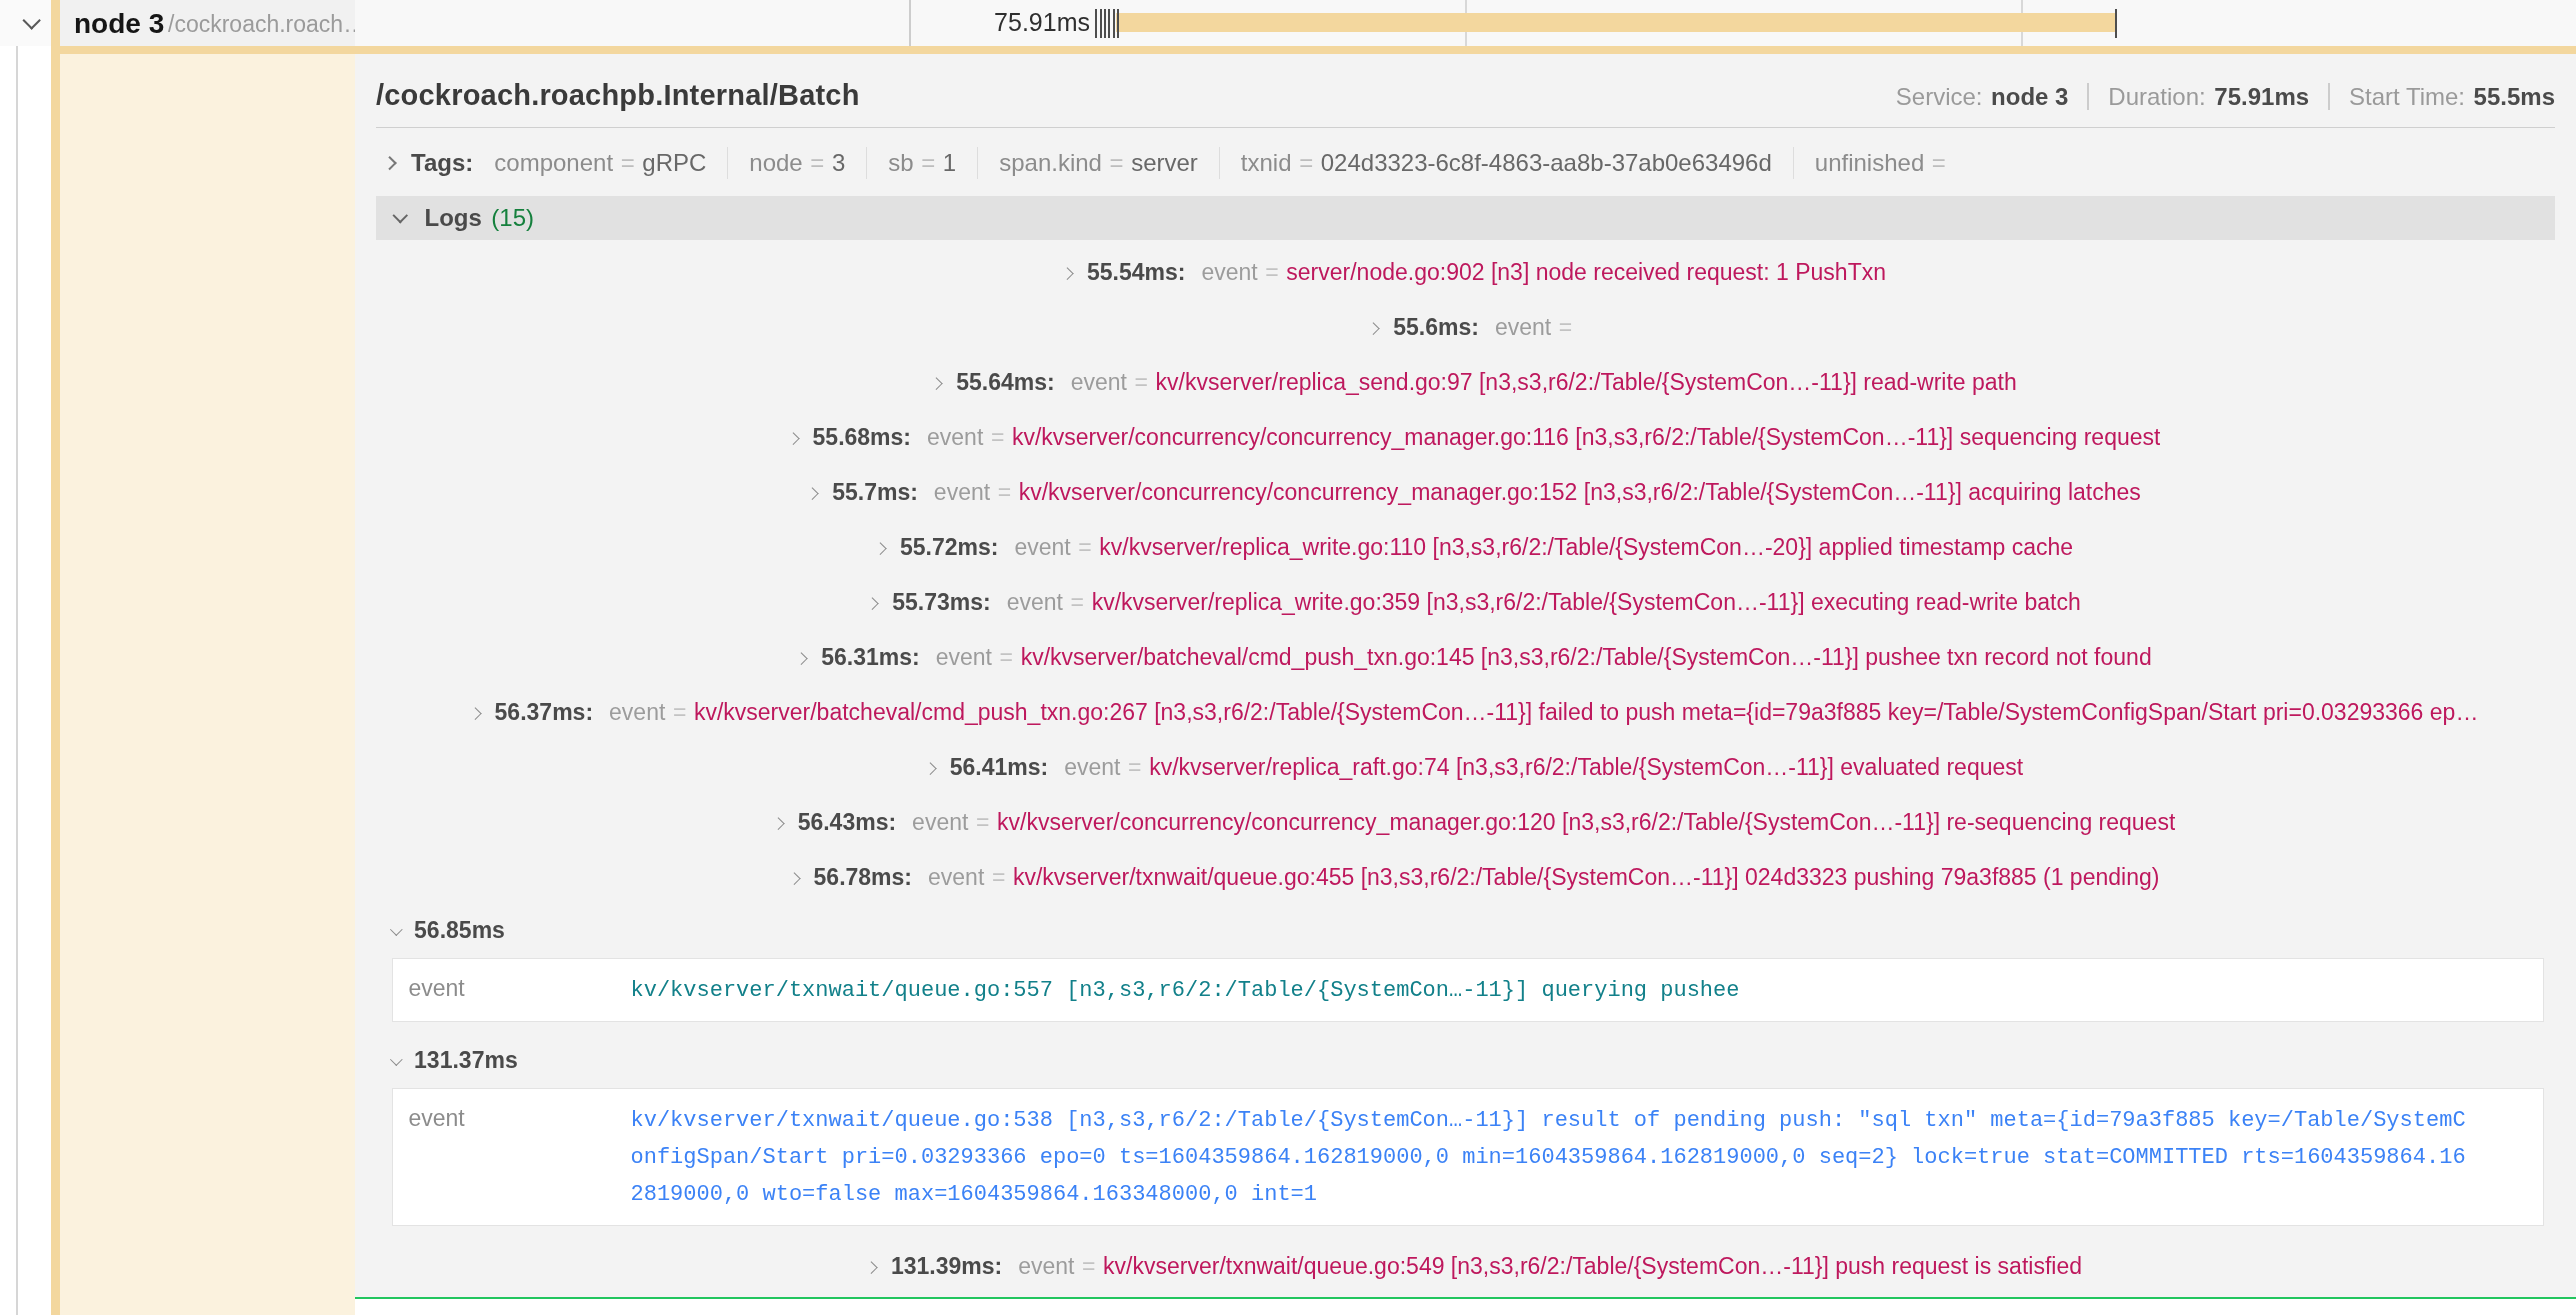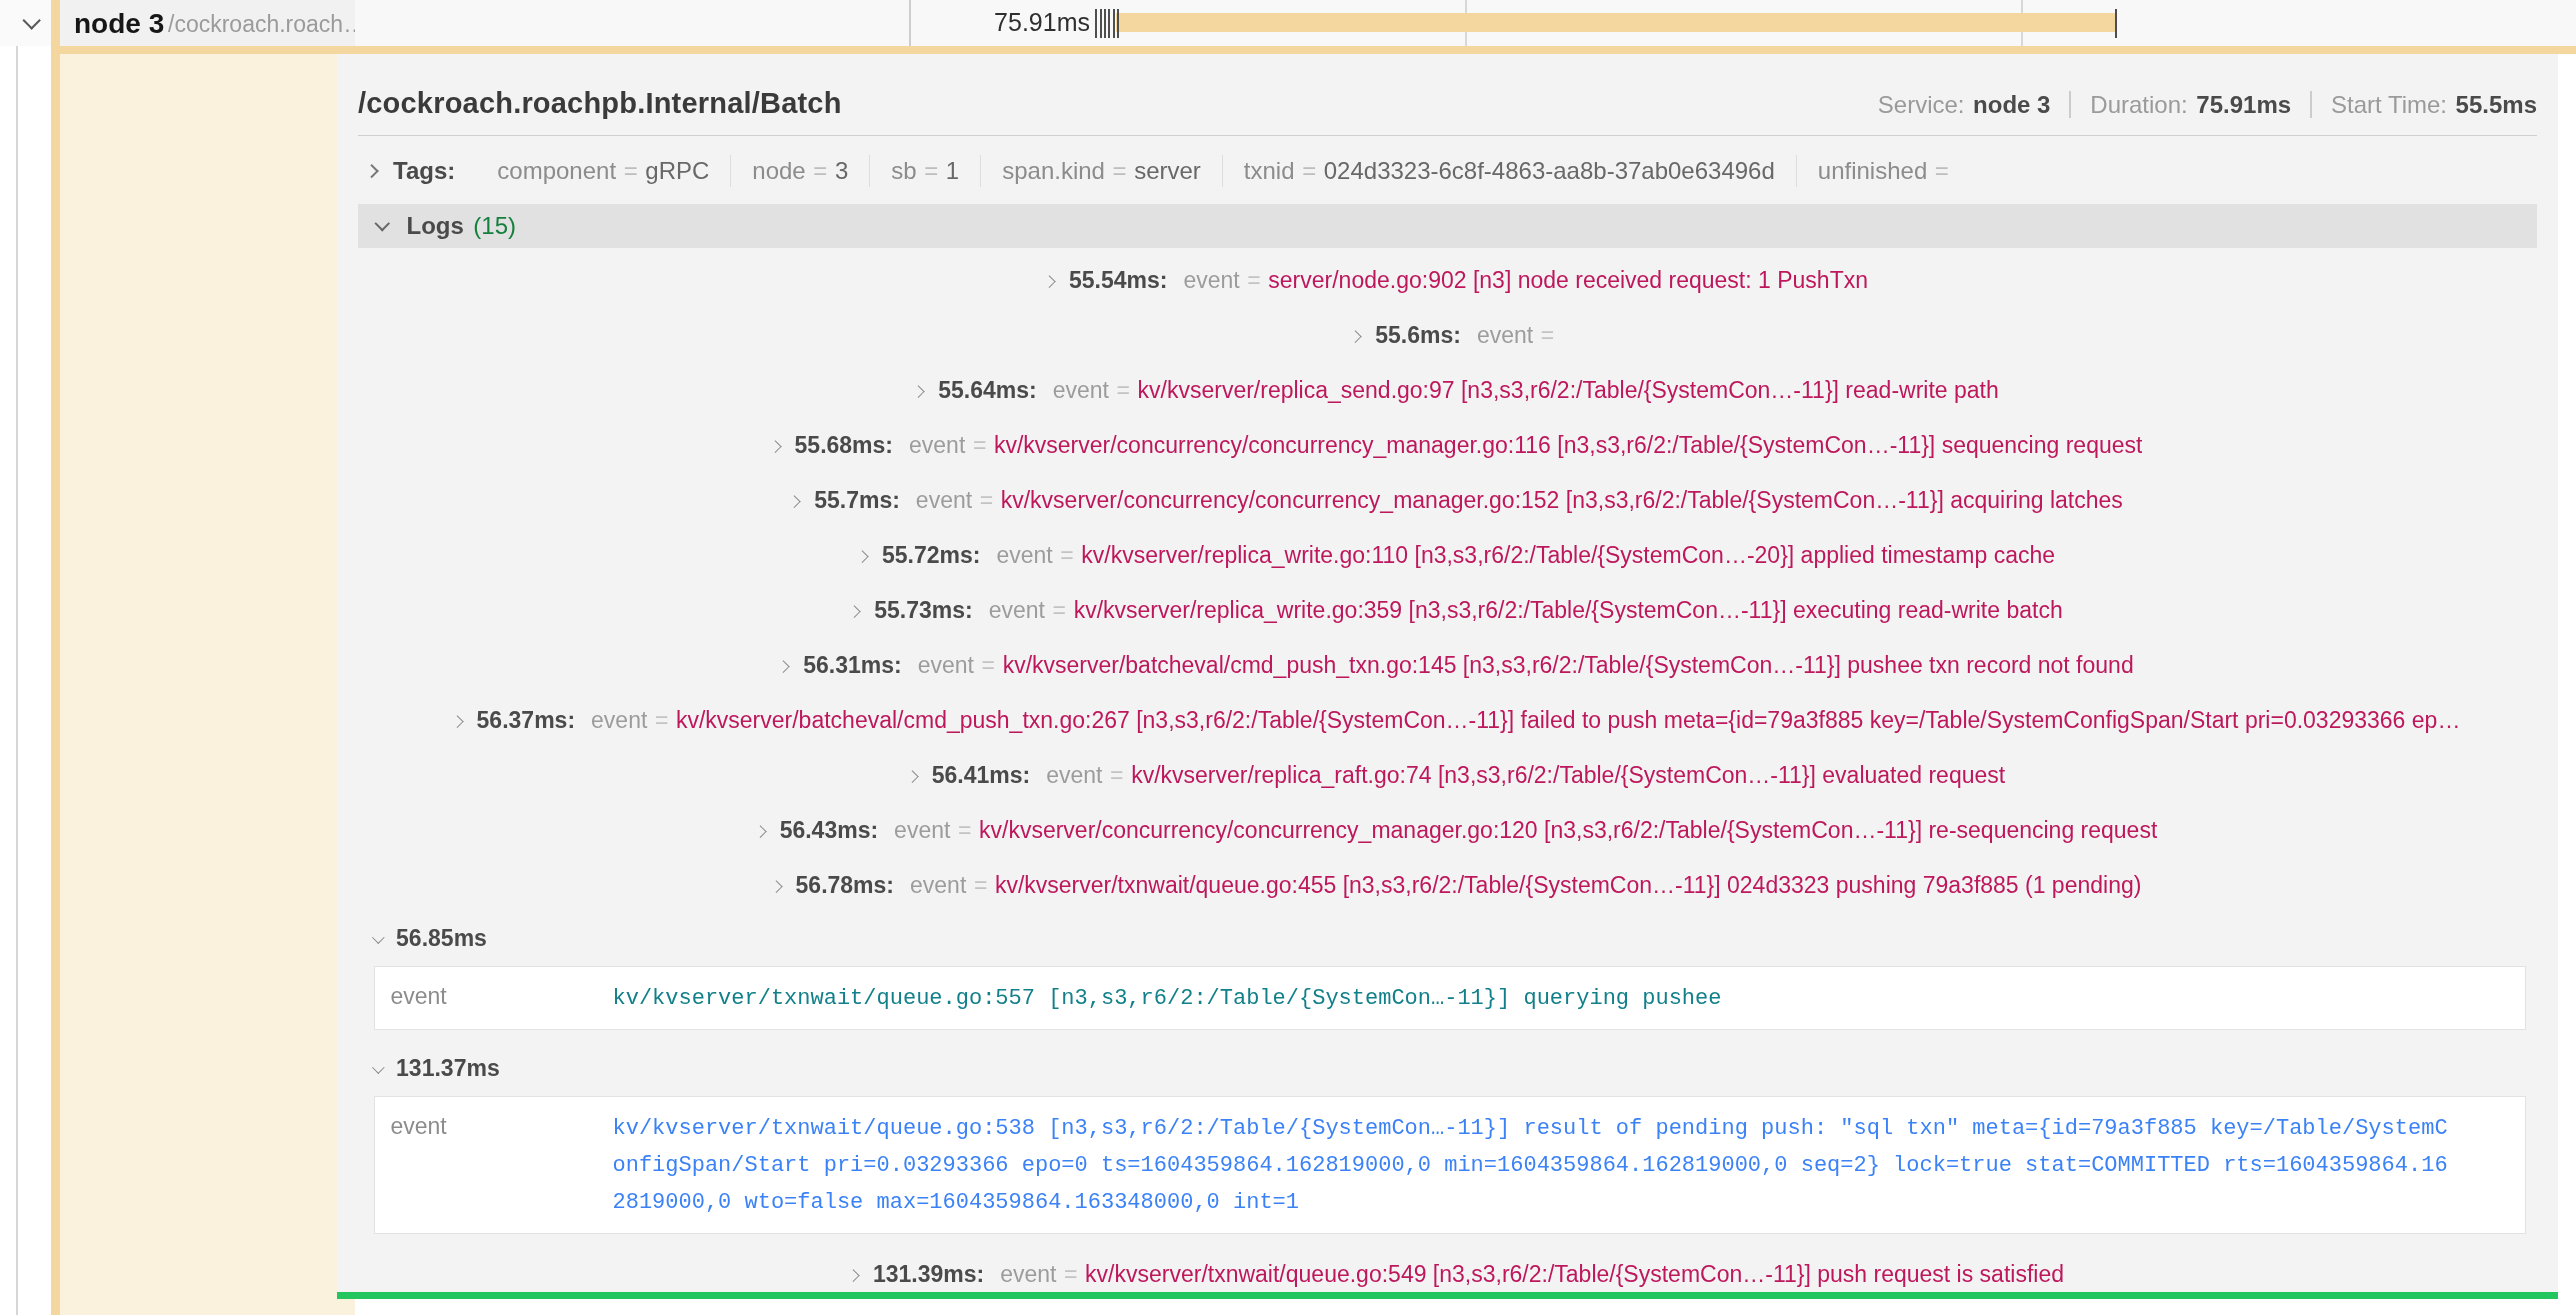--- a/index.html
+++ b/index.html
@@ -29,37 +29,37 @@
   .gl-50 { left: 1110px; }
   .gl-75 { left: 1666px; }
   .duration-label { position: absolute; left: 582px; top: 7.6px; width: 153px; text-align: right; font-size: 25px; color: #2f2f2f; }
   .span-bar { position: absolute; top: 13.3px; height: 19px; z-index: 2; }
   .log-tick { position: absolute; top: 8.6px; width: 1.9px; height: 29px; background: #4e4e4e; z-index: 3; }
 
   
   .detail-row { position: absolute; left: 0; top: 46px; width: 2576px; height: 1270px; background: #fff; }
   .accent-border { position: absolute; left: 60px; right: 0; top: 0; height: 7.6px; }
   .cream-col { position: absolute; left: 60px; top: 7.6px; width: 295px; bottom: 0; background: #fbf2de; }
-  .detail-card { position: absolute; left: 337px; top: 7.6px; width: 2221px; height: 1245px;
-    background: #f3f3f3; border-bottom: 7px solid #22c55e; padding: 8px 21px; overflow: hidden; }
+  .detail-card { position: absolute; left: 355px; top: 7.6px; width: 2221px; height: 1245px;
+    background: #f3f3f3; border-bottom: 2px solid #22c55e; padding: 0 21px; overflow: hidden; }
 
   .detail-header { display: flex; align-items: baseline; padding-top: 25px; }
   .detail-title { font-size: 29px; font-weight: 700; color: #3a3a3a; margin: 0; letter-spacing: 0.2px; }
   .overview { margin-left: auto; display: flex; align-items: center; font-size: 24px; }
   .ov-item { display: flex; align-items: baseline; white-space: nowrap; }
   .ov-label { color: #9a9a9a; margin-right: 8.6px; }
   .ov-value { color: #4a4a4a; font-weight: 700; }
   .ov-sep { width: 1.9px; height: 27px; background: #ccc; margin: 0 19px; align-self: center; }
   .header-divider { border: none; border-top: 1.9px solid #cfcfcf; margin: 15.3px 0 0 0; }
 
   .tags-row { display: flex; align-items: center; margin-top: 19px; font-size: 24px; }
   .chev-right { width: 9.5px; height: 9.5px; border-top: 2.4px solid #787878; border-right: 2.4px solid #787878;
     transform: rotate(45deg); flex: 0 0 auto; }
   .tags-row .chev-right { margin: 0 17px 0 8.6px; }
-  .tags-label { font-weight: 700; color: #4a4a4a; margin-right: 21px; }
+  .tags-label { font-weight: 700; color: #4a4a4a; }
   .tag { padding: 1.9px 21px; border-right: 1.9px solid #ddd; white-space: nowrap; }
   .tag:last-child { border-right: none; }
   .tag-key { color: #8c8c8c; }
   .tag-eq { color: #bdbdbd; margin: 0 7.6px; }
   .tag-val { color: #686868; }
 
   .logs-section { margin-top: 17px; }
   .logs-header { background: #e1e1e1; height: 44px; display: flex; align-items: center; padding-left: 13.3px; font-size: 24px; }
   .chev-down { width: 10.5px; height: 10.5px; border-right: 2.4px solid #666; border-bottom: 2.4px solid #666;
     transform: rotate(45deg); flex: 0 0 auto; }

